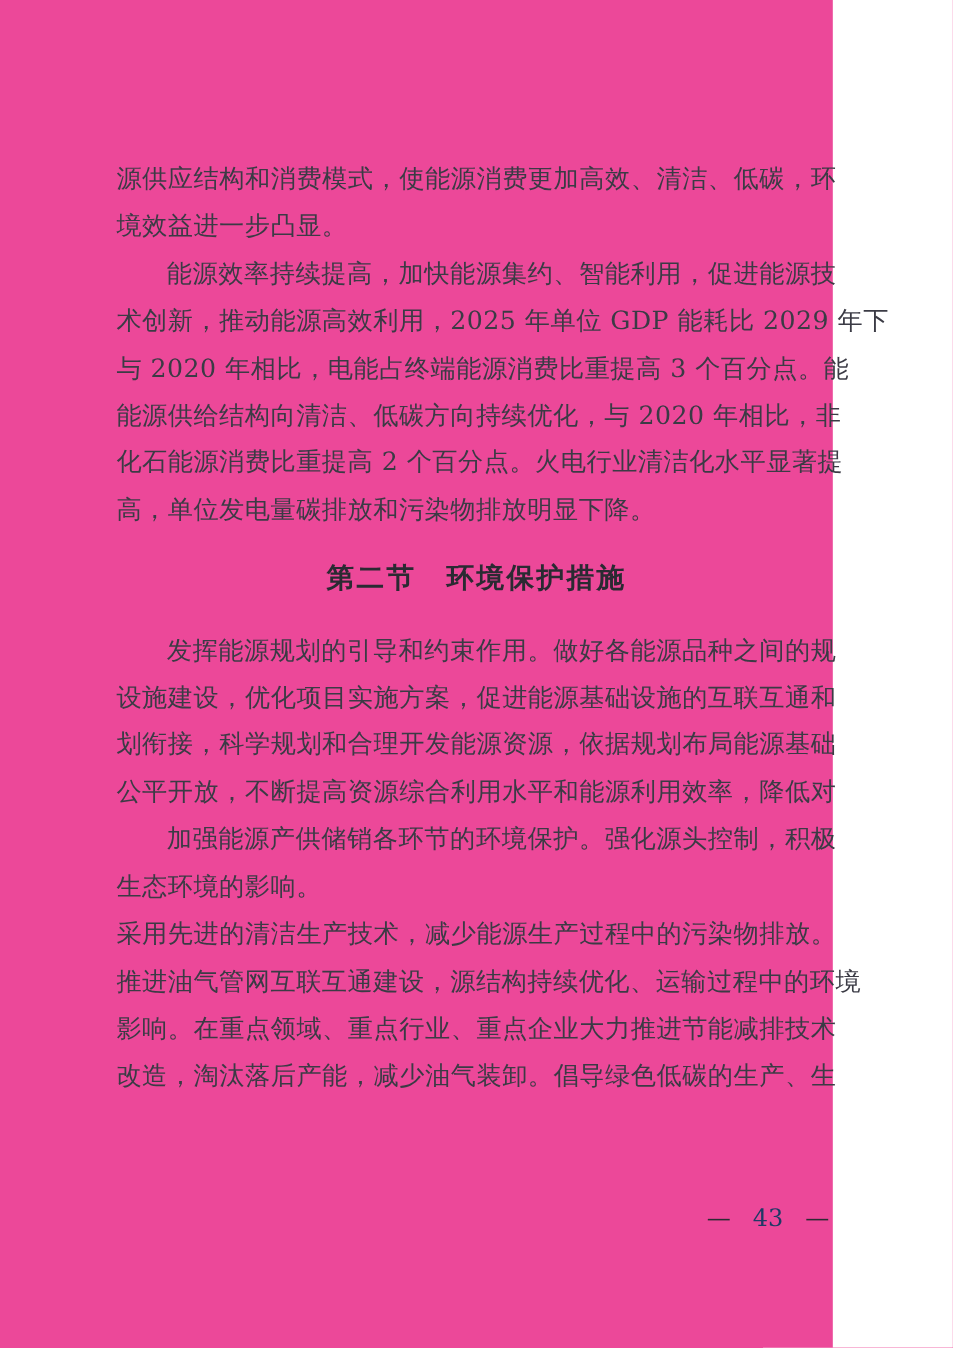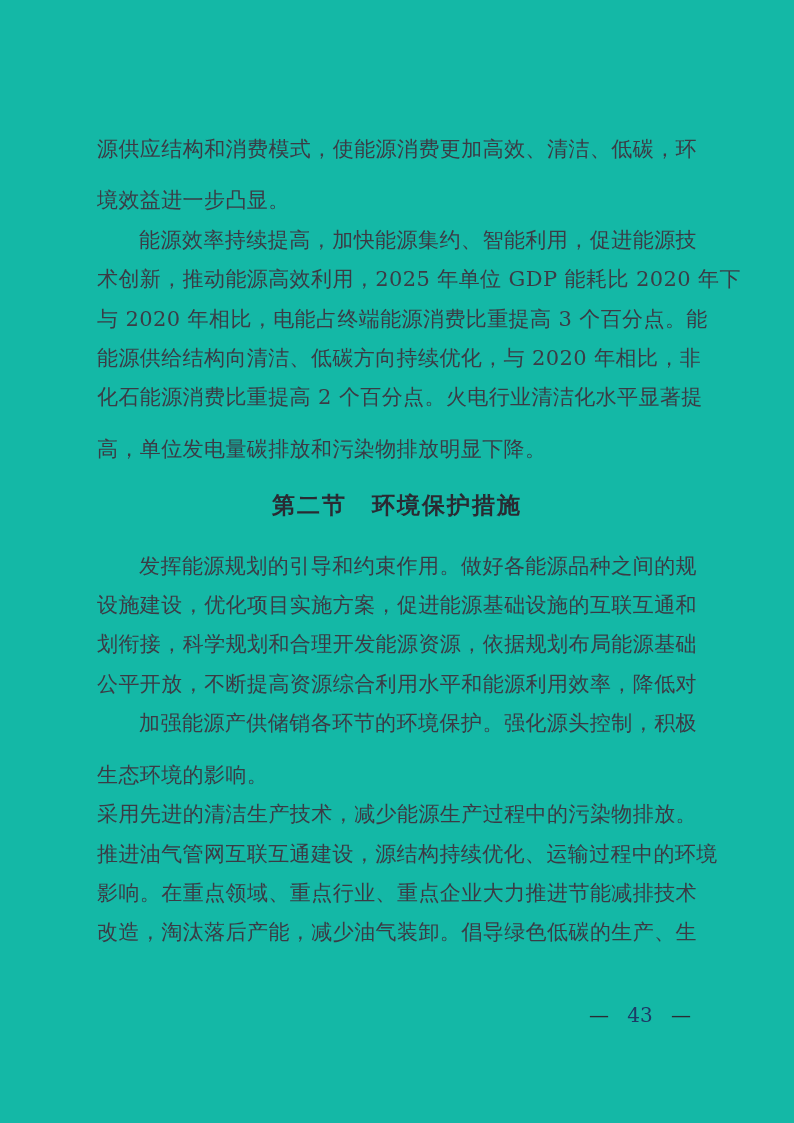--- a/index.html
+++ b/index.html
@@ -10,43 +10,42 @@
     width: 794px;
     height: 1123px;
     background: #ffffff;
     position: relative;
     overflow: hidden;
     font-family: "DejaVu Serif", serif;
   }
   .page {
     position: absolute;
     left: 0; top: 0;
-    width: 794px;
+    width: 694px;
     height: 1123px;
-    background: #14b8a6;
+    background: #ec4899;
   }
   .textblock {
     position: absolute;
     left: 97px;
     top: 130px;
     width: 600px;
     color: #3b3b45;
     font-size: 21px;
   }
   .line {
     line-height: 39.4px;
     letter-spacing: 0.4px;
     text-align: justify;
     text-align-last: justify;
     white-space: nowrap; 
   }
   .line.short {
     text-align: left;
     text-align-last: left;
-    margin-top: 12px;
   }
   .line.indent {
     text-indent: 42px;
   }
   .heading {
     font-family: "Liberation Sans", "DejaVu Sans", sans-serif;
     font-weight: bold;
     font-size: 23px;
     color: #2a2a32;
     text-align: center;
@@ -80,21 +79,21 @@
 <body>
 
 <div class="page">
 
   <div class="textblock">
 
     <div class="line">源供应结构和消费模式，使能源消费更加高效、清洁、低碳，环</div>
     <div class="line short">境效益进一步凸显。</div>
 
     <div class="line indent">能源效率持续提高，加快能源集约、智能利用，促进能源技</div>
-    <div class="line">术创新，推动能源高效利用，2025 年单位 GDP 能耗比 2020 年下</div>
+    <div class="line">术创新，推动能源高效利用，2025 年单位 GDP 能耗比 2029 年下</div>
     <div class="line">与 2020 年相比，电能占终端能源消费比重提高 3 个百分点。能</div>
     <div class="line">能源供给结构向清洁、低碳方向持续优化，与 2020 年相比，非</div>
     <div class="line">化石能源消费比重提高 2 个百分点。火电行业清洁化水平显著提</div>
     <div class="line short">高，单位发电量碳排放和污染物排放明显下降。</div>
 
     <div class="heading">第二节　环境保护措施</div>
 
     <div class="line indent">发挥能源规划的引导和约束作用。做好各能源品种之间的规</div>
     <div class="line">设施建设，优化项目实施方案，促进能源基础设施的互联互通和</div>
     <div class="line">划衔接，科学规划和合理开发能源资源，依据规划布局能源基础</div>

